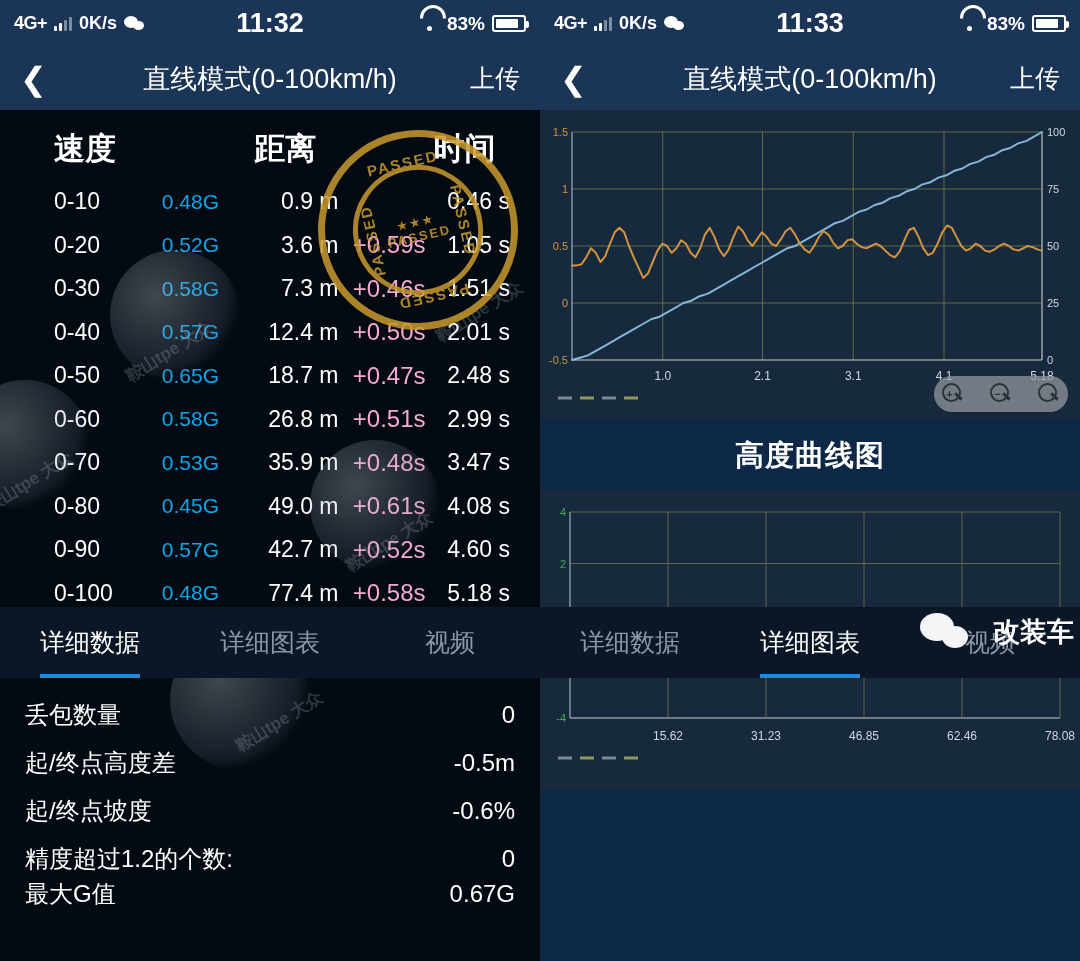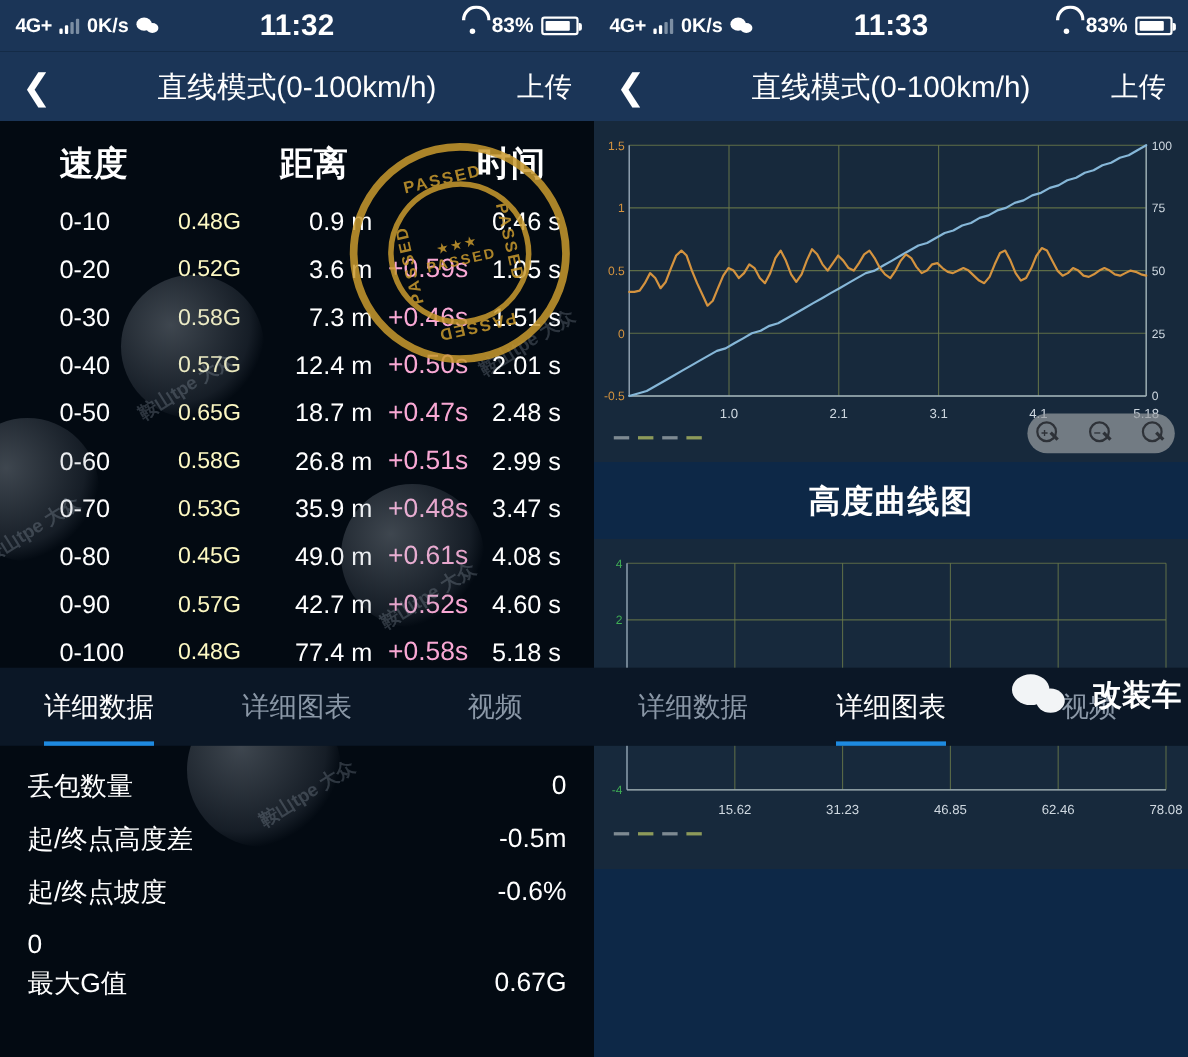--- a/index.html
+++ b/index.html
@@ -63,21 +63,21 @@
   .c-g     { width:110px; text-align:center; }
   .c-dist  { width:110px; text-align:center; }
   .c-delta { width:90px;  text-align:center; }
   .c-time  { width:70px;  text-align:right; padding-right:0; }
   .table-head .c-speed { text-align:left; padding-left:25px; }
   .table-head .c-dist  { width:220px; text-align:center; }
   .table-head .c-time  { width:160px; text-align:center; }
 
   .row { display:flex; align-items:center; height:43.5px; font-size:23px; color:#fff; }
   .row .c-speed { text-align:left; padding-left:25px; width:140px; }
-  .row .c-g { color:#fef9c3; width:120px; text-align:center; font-size:21px; }
+  .row .c-g { color:#0ea5e9; width:120px; text-align:center; font-size:21px; }
   .row .c-dist { width:130px; text-align:right; font-size:23px; }
   .row .c-delta { width:130px; color:#f9a8d4; font-size:24px; }
   .row .c-time { width:120px; text-align:right; padding-right:30px; }
 
   .section-title { text-align:center; font-size:29px; font-weight:bold; color:#fff; margin:22px 0 14px; }
   .kv { display:flex; align-items:center; justify-content:space-between;
         padding:0 25px; height:48px; font-size:24px; color:#fff; }
   .kv.cut { height:22px; overflow:hidden; }
 
   
@@ -287,20 +287,21 @@
           </div>
           <div class="kv">
             <span>起/终点高度差</span>
             <span>-0.5m</span>
           </div>
           <div class="kv">
             <span>起/终点坡度</span>
             <span>-0.6%</span>
           </div>
           <div class="kv">
+            <span>精度超过1.2的个数:</span>
             <span>0</span>
           </div>
           <div class="kv cut">
             <span>最大G值</span>
             <span>0.67G</span>
           </div>
         </div>
     </div>
   </div>
 

